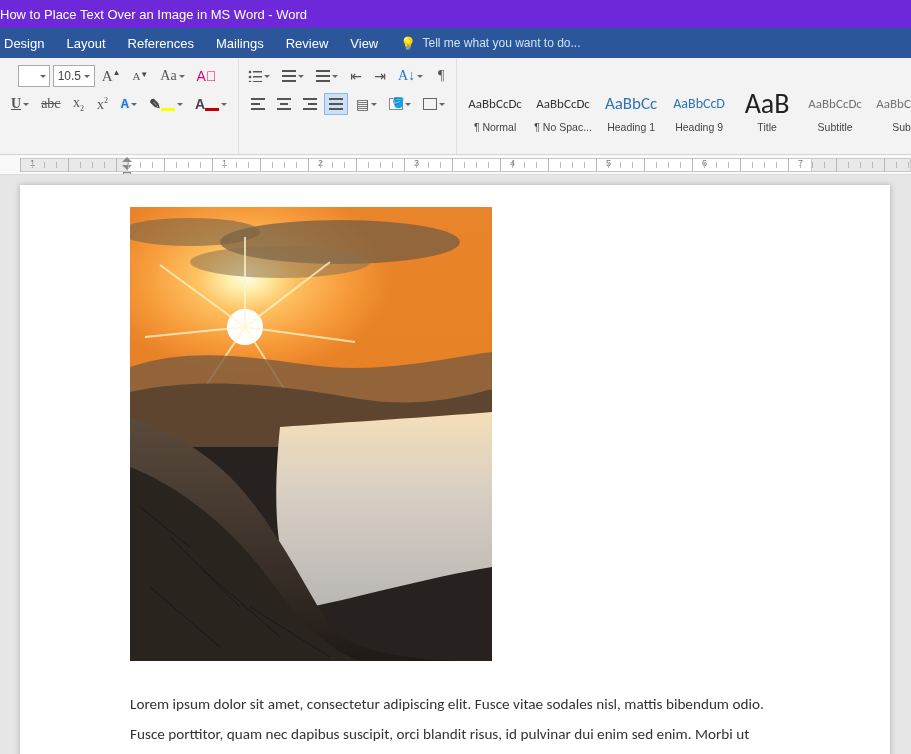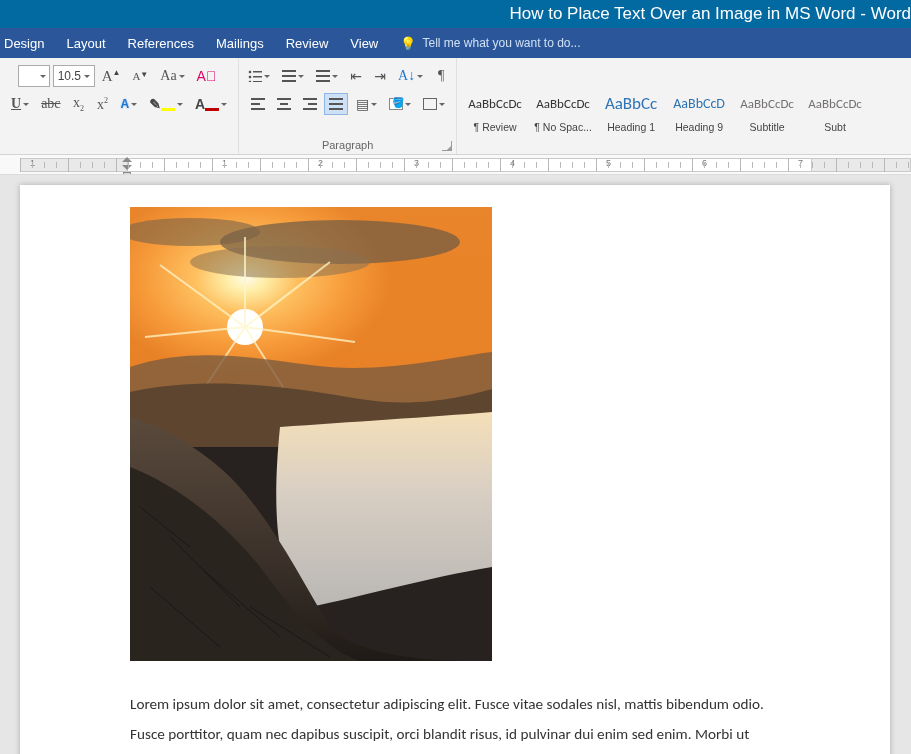--- a/index.html
+++ b/index.html
@@ -7,27 +7,27 @@
     font-family: "Segoe UI", Tahoma, sans-serif;
     font-size: 12px;
     background: #e6e6e6;
     width: 911px;
     height: 754px;
     overflow: hidden;
     color: #444;
     user-select: none;
   }
   .titlebar {
-    background: #0369a1;
+    background: #6d28d9;
     color: #fff;
     height: 28px;
     display: flex;
     align-items: center;
-    justify-content: flex-end;
-    font-size: 17px;
+    justify-content: flex-start;
+    font-size: 13px;
   }
   .tabbar {
     background: #2b579a;
     color: #fff;
     height: 30px;
     display: flex;
     align-items: center;
     padding-left: 4px;
     gap: 22px;
     font-size: 13px;
@@ -271,44 +271,44 @@
         <span class="btn drop">
             <span style="display:inline-block;width:14px;height:12px;background:#fff;border:1px solid #888;position:relative;">
               <span style="position:absolute;left:2px;top:-2px;font-size:10px;color:#b08000;">🪣</span>
             </span>
           </span>
         <span class="btn drop">
             <span style="display:inline-block;width:14px;height:12px;border:1px solid #666;"></span>
           </span>
       </div>
     </div>
-    <div class="group-label">
-      <span>Paragraph</span>
-      <span class="dlglaunch"></span>
-    </div>
   </div>
 
   <div class="group styles-group">
     <div class="group-body" style="padding:4px 2px 0 4px;">
       <div class="row" id="styles-row">
           <div class="style-tile">
             <div class="style-sample" style="color: rgb(51, 51, 51); font-size: 13px;">AaBbCcDc</div>
-            <div class="style-name">¶ Review</div>
+            <div class="style-name">¶ Normal</div>
           </div>
           <div class="style-tile">
             <div class="style-sample" style="color: rgb(51, 51, 51); font-size: 13px;">AaBbCcDc</div>
             <div class="style-name">¶ No Spac...</div>
           </div>
           <div class="style-tile">
             <div class="style-sample" style="color: rgb(46, 116, 181); font-size: 17px;">AaBbCc</div>
             <div class="style-name">Heading 1</div>
           </div>
           <div class="style-tile">
             <div class="style-sample" style="color: rgb(46, 116, 181); font-size: 14px;">AaBbCcD</div>
             <div class="style-name">Heading 9</div>
+          </div>
+          <div class="style-tile">
+            <div class="style-sample" style="color: rgb(34, 34, 34); font-size: 28px;">AaB</div>
+            <div class="style-name">Title</div>
           </div>
           <div class="style-tile">
             <div class="style-sample" style="color: rgb(118, 113, 113); font-size: 13px;">AaBbCcDc</div>
             <div class="style-name">Subtitle</div>
           </div>
           <div class="style-tile">
             <div class="style-sample" style="color: rgb(118, 113, 113); font-size: 13px;">AaBbCcDc</div>
             <div class="style-name">Subt</div>
           </div>
         </div>

